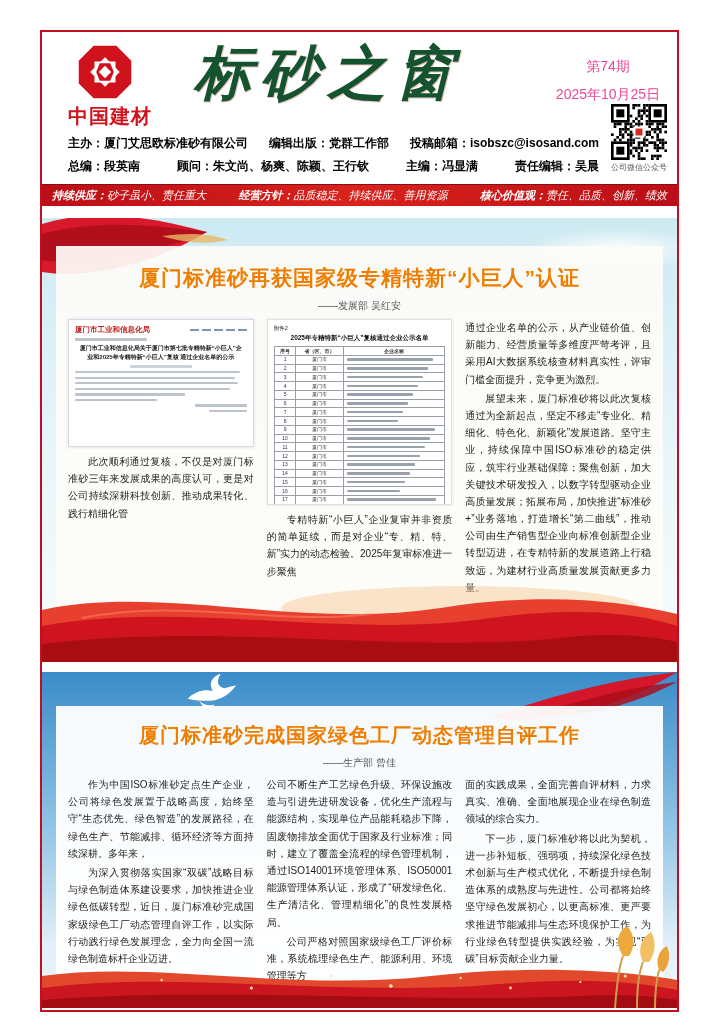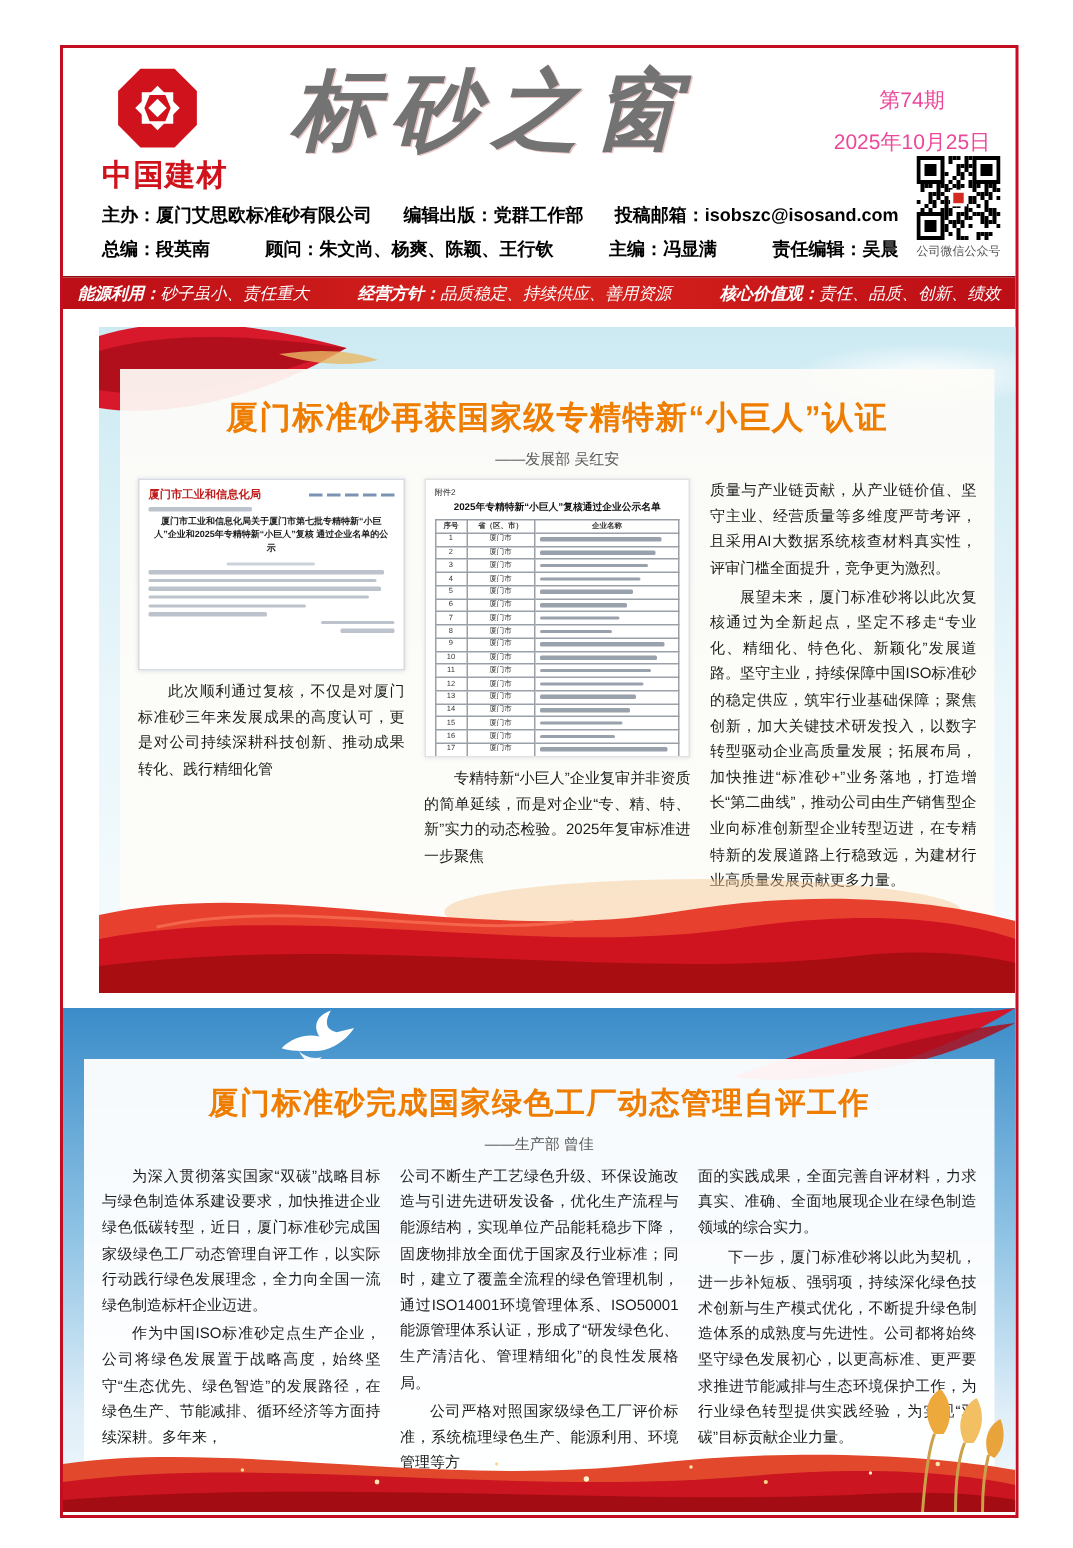--- a/index.html
+++ b/index.html
@@ -7,42 +7,42 @@
         font-family:"Liberation Sans",sans-serif;}
   .frame{position:absolute;left:40px;top:30px;width:635px;height:978px;border:2px solid #c30d20;background:#fff;}
 
   
   .mast{position:absolute;top:0;left:0;right:0;height:150px;}
   .logo{position:absolute;left:26px;top:12px;width:74px;text-align:center;}
   .logo svg{width:56px;height:56px;display:block;margin:0 auto;}
   .logo-txt{margin-top:3px;font-size:20px;font-weight:900;color:#cf121b;letter-spacing:1px;white-space:nowrap;}
   .mtitle{position:absolute;left:112px;top:2px;width:348px;margin:0;text-align:center;
           font-family:"DejaVu Serif",serif;font-style:italic;font-weight:900;
-          font-size:58px;line-height:1.35;color:#737373;letter-spacing:9px;text-shadow:1px 1px 0 rgba(160,10,10,.25);}
+          font-size:58px;line-height:1.35;color:#14532d;letter-spacing:9px;text-shadow:1px 1px 0 rgba(160,10,10,.25);}
   .issue{position:absolute;top:20px;right:2px;width:134px;text-align:center;
          font-size:14px;font-weight:400;color:#ec4899;line-height:2.0;}
   .qr-wrap{position:absolute;top:72px;right:8px;width:60px;text-align:center;}
   .qr{width:56px;height:56px;background:#fff;margin:0 auto;}
   .qr svg{width:56px;height:56px;display:block;}
   .qr-cap{margin-top:2px;font-size:8px;color:#555;white-space:nowrap;}
   .info{position:absolute;left:26px;top:100px;right:78px;}
   .irow{display:flex;justify-content:space-between;font-size:12px;font-weight:700;color:#000;line-height:1.9;white-space:nowrap;}
   .irow b{font-weight:700;}
 
   
   .banner{position:absolute;top:152px;left:0;right:0;height:22px;
           background:linear-gradient(90deg,#bb0e16,#d8231d 50%,#bb0e16);
           border-top:1px solid #8e0a10;display:flex;align-items:center;justify-content:space-between;
           padding:0 10px;box-sizing:border-box;color:#fff;font-size:11px;font-style:italic;}
   .banner b{font-weight:900;font-style:italic;}
 
   
   .card{position:absolute;left:0;right:0;overflow:hidden;}
   .card1{top:186px;height:444px;
-         background:linear-gradient(180deg,#cdeaf3,#e9f6fa 55%,#f7fcfe);margin-left:24px;}
+         background:linear-gradient(180deg,#cdeaf3,#e9f6fa 55%,#f7fcfe);}
   .card1::after{content:"";position:absolute;right:0;top:0;width:200px;height:70px;
          background:radial-gradient(ellipse 120px 28px at 70% 45%, rgba(255,255,255,.95), transparent 75%);}
   .card2{top:640px;height:336px;background:linear-gradient(180deg,#3a8cc9,#8fc3e4 45%,#dfeef8 80%,#f2f9fd);}
 
   .inner{position:absolute;left:14px;right:14px;top:28px;bottom:0;
          background:rgba(253,252,248,.93);padding:12px 12px 84px;box-sizing:border-box;z-index:2;overflow:hidden;}
   .inner2{position:absolute;left:14px;right:14px;top:34px;bottom:16px;
          background:rgba(255,255,255,.95);padding:10px 12px 44px;box-sizing:border-box;z-index:2;overflow:hidden;}
   .atitle{margin:6px 0 0;text-align:center;font-size:21px;font-weight:900;color:#ee7d00;letter-spacing:1px;}
   .byline{margin:7px 0 4px;text-align:center;font-size:10px;color:#595959;}
@@ -276,21 +276,21 @@
         <div class="irow">
           <span><b>总编：</b><span>段英南</span></span>
           <span><b>顾问：</b><span>朱文尚、杨爽、陈颖、王行钦</span></span>
           <span><b>主编：</b><span>冯显满</span></span>
           <span><b>责任编辑：</b><span>吴晨</span></span>
         </div>
       </div>
     </header>
 
     <div class="banner">
-      <span><b>能源利用：</b><span>砂子虽小、责任重大</span></span>
+      <span><b>持续供应：</b><span>砂子虽小、责任重大</span></span>
       <span><b>经营方针：</b><span>品质稳定、持续供应、善用资源</span></span>
       <span><b>核心价值观：</b><span>责任、品质、创新、绩效</span></span>
     </div>
 
     <section class="card card1">
       <svg class="ribbon-tl" viewBox="0 0 250 66" preserveAspectRatio="none">
         <path d="M0,6 C45,-8 100,-4 165,14 C115,44 50,62 0,54 Z" fill="#d8182b"></path>
         <path d="M0,16 C50,2 105,6 165,14 C110,36 45,50 0,42 Z" fill="#ae0e1c" opacity="0.9"></path>
         <path d="M120,18 C150,14 170,16 186,22 C168,26 146,26 120,18 Z" fill="#e8b864" opacity="0.8"></path>
       </svg>
@@ -466,21 +466,21 @@
                       <td>厦门市</td>
                       <td></td>
                     </tr>
                   </tbody>
               </table>
             </div>
             <p class="ind">专精特新“小巨人”企业复审并非资质的简单延续，而是对企业“专、精、特、新”实力的动态检验。2025年复审标准进一步聚焦</p>
           </div>
 
           <div class="col">
-            <p>质量与产业链贡献，从产业链价值、坚守主业、经营质量等多维度严苛考评，且采用AI大数据系统核查材料真实性，评审门槛全面提升，竞争更为激烈。</p>
+            <p>通过企业名单的公示，从产业链价值、创新能力、经营质量等多维度严苛考评，且采用AI大数据系统核查材料真实性，评审门槛全面提升，竞争更为激烈。</p>
             <p class="ind">展望未来，厦门标准砂将以此次复核通过为全新起点，坚定不移走“专业化、精细化、特色化、新颖化”发展道路。坚守主业，持续保障中国ISO标准砂的稳定供应，筑牢行业基础保障；聚焦创新，加大关键技术研发投入，以数字转型驱动企业高质量发展；拓展布局，加快推进“标准砂+”业务落地，打造增长“第二曲线”，推动公司由生产销售型企业向标准创新型企业转型迈进，在专精特新的发展道路上行稳致远，为建材行业高质量发展贡献更多力量。</p>
           </div>
         </div>
       </div>
 
       <svg class="ribbon1-bottom" viewBox="0 0 637 82" preserveAspectRatio="none">
         <ellipse cx="420" cy="28" rx="180" ry="22" fill="#f6c590" opacity="0.45"></ellipse>
         <path d="M0,30 C120,4 260,50 400,28 C500,12 580,20 637,34 L637,82 L0,82 Z" fill="#e8402f"></path>
         <path d="M0,46 C150,20 300,60 450,38 C540,26 600,34 637,46 L637,82 L0,82 Z" fill="#cf1420"></path>
         <path d="M0,64 C180,42 360,74 520,58 C570,52 610,56 637,62 L637,82 L0,82 Z" fill="#a80d12"></path>
@@ -496,22 +496,22 @@
       <svg class="ribbon-tr" viewBox="0 0 250 64" preserveAspectRatio="none">
         <path d="M250,0 C195,34 130,54 60,46 C130,22 185,8 250,0 Z" fill="#d3162a"></path>
         <path d="M250,10 C205,34 155,46 105,44 C160,26 200,16 250,10 Z" fill="#ab0e1c" opacity="0.85"></path>
       </svg>
 
       <div class="inner2">
         <h2 class="atitle" style="font-size:20px;">厦门标准砂完成国家绿色工厂动态管理自评工作</h2>
         <div class="byline">——生产部 曾佳</div>
         <div class="cols">
           <div class="col">
+            <p class="ind">作为中国ISO标准砂定点生产企业，公司将绿色发展置于战略高度，始终坚守“生态优先、绿色智造”的发展路径，在绿色生产、节能减排、循环经济等方面持续深耕。多年来，</p>
             <p class="ind">为深入贯彻落实国家“双碳”战略目标与绿色制造体系建设要求，加快推进企业绿色低碳转型，近日，厦门标准砂完成国家级绿色工厂动态管理自评工作，以实际行动践行绿色发展理念，全力向全国一流绿色制造标杆企业迈进。</p>
-            <p class="ind">作为中国ISO标准砂定点生产企业，公司将绿色发展置于战略高度，始终坚守“生态优先、绿色智造”的发展路径，在绿色生产、节能减排、循环经济等方面持续深耕。多年来，</p>
           </div>
           <div class="col">
             <p>公司不断生产工艺绿色升级、环保设施改造与引进先进研发设备，优化生产流程与能源结构，实现单位产品能耗稳步下降，固废物排放全面优于国家及行业标准；同时，建立了覆盖全流程的绿色管理机制，通过ISO14001环境管理体系、ISO50001能源管理体系认证，形成了“研发绿色化、生产清洁化、管理精细化”的良性发展格局。</p>
             <p class="ind">公司严格对照国家级绿色工厂评价标准，系统梳理绿色生产、能源利用、环境管理等方</p>
           </div>
           <div class="col">
             <p>面的实践成果，全面完善自评材料，力求真实、准确、全面地展现企业在绿色制造领域的综合实力。</p>
             <p class="ind">下一步，厦门标准砂将以此为契机，进一步补短板、强弱项，持续深化绿色技术创新与生产模式优化，不断提升绿色制造体系的成熟度与先进性。公司都将始终坚守绿色发展初心，以更高标准、更严要求推进节能减排与生态环境保护工作，为行业绿色转型提供实践经验，为实现“双碳”目标贡献企业力量。</p>
           </div>
         </div>

